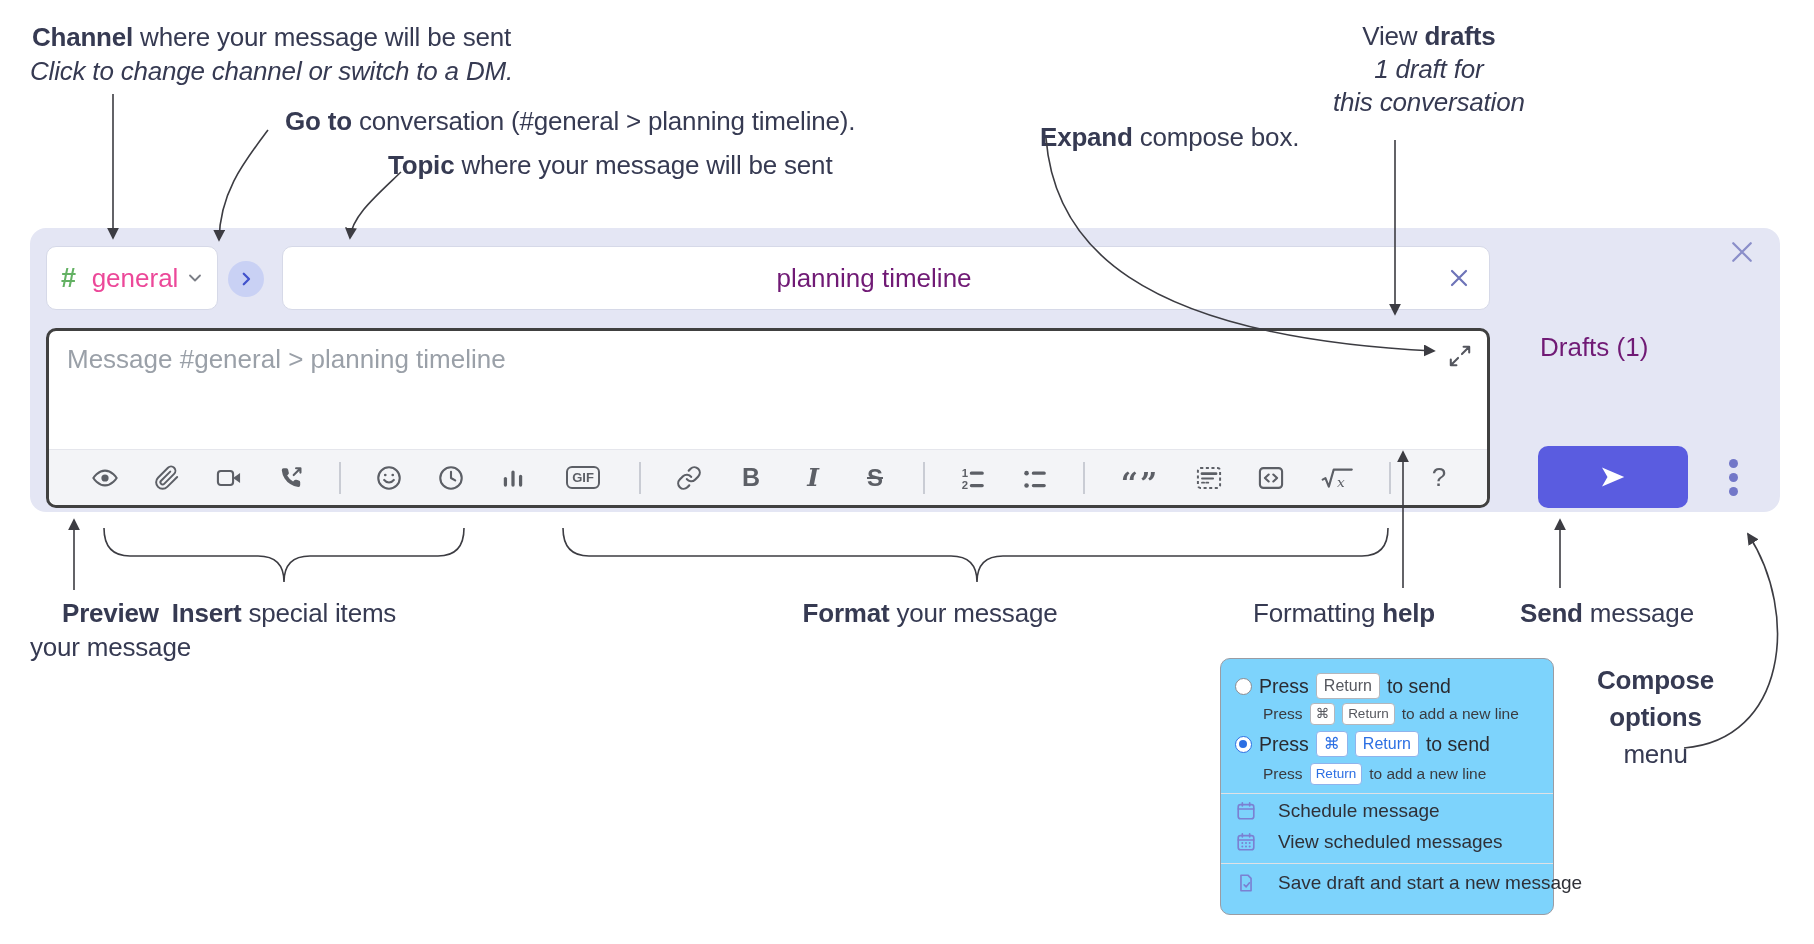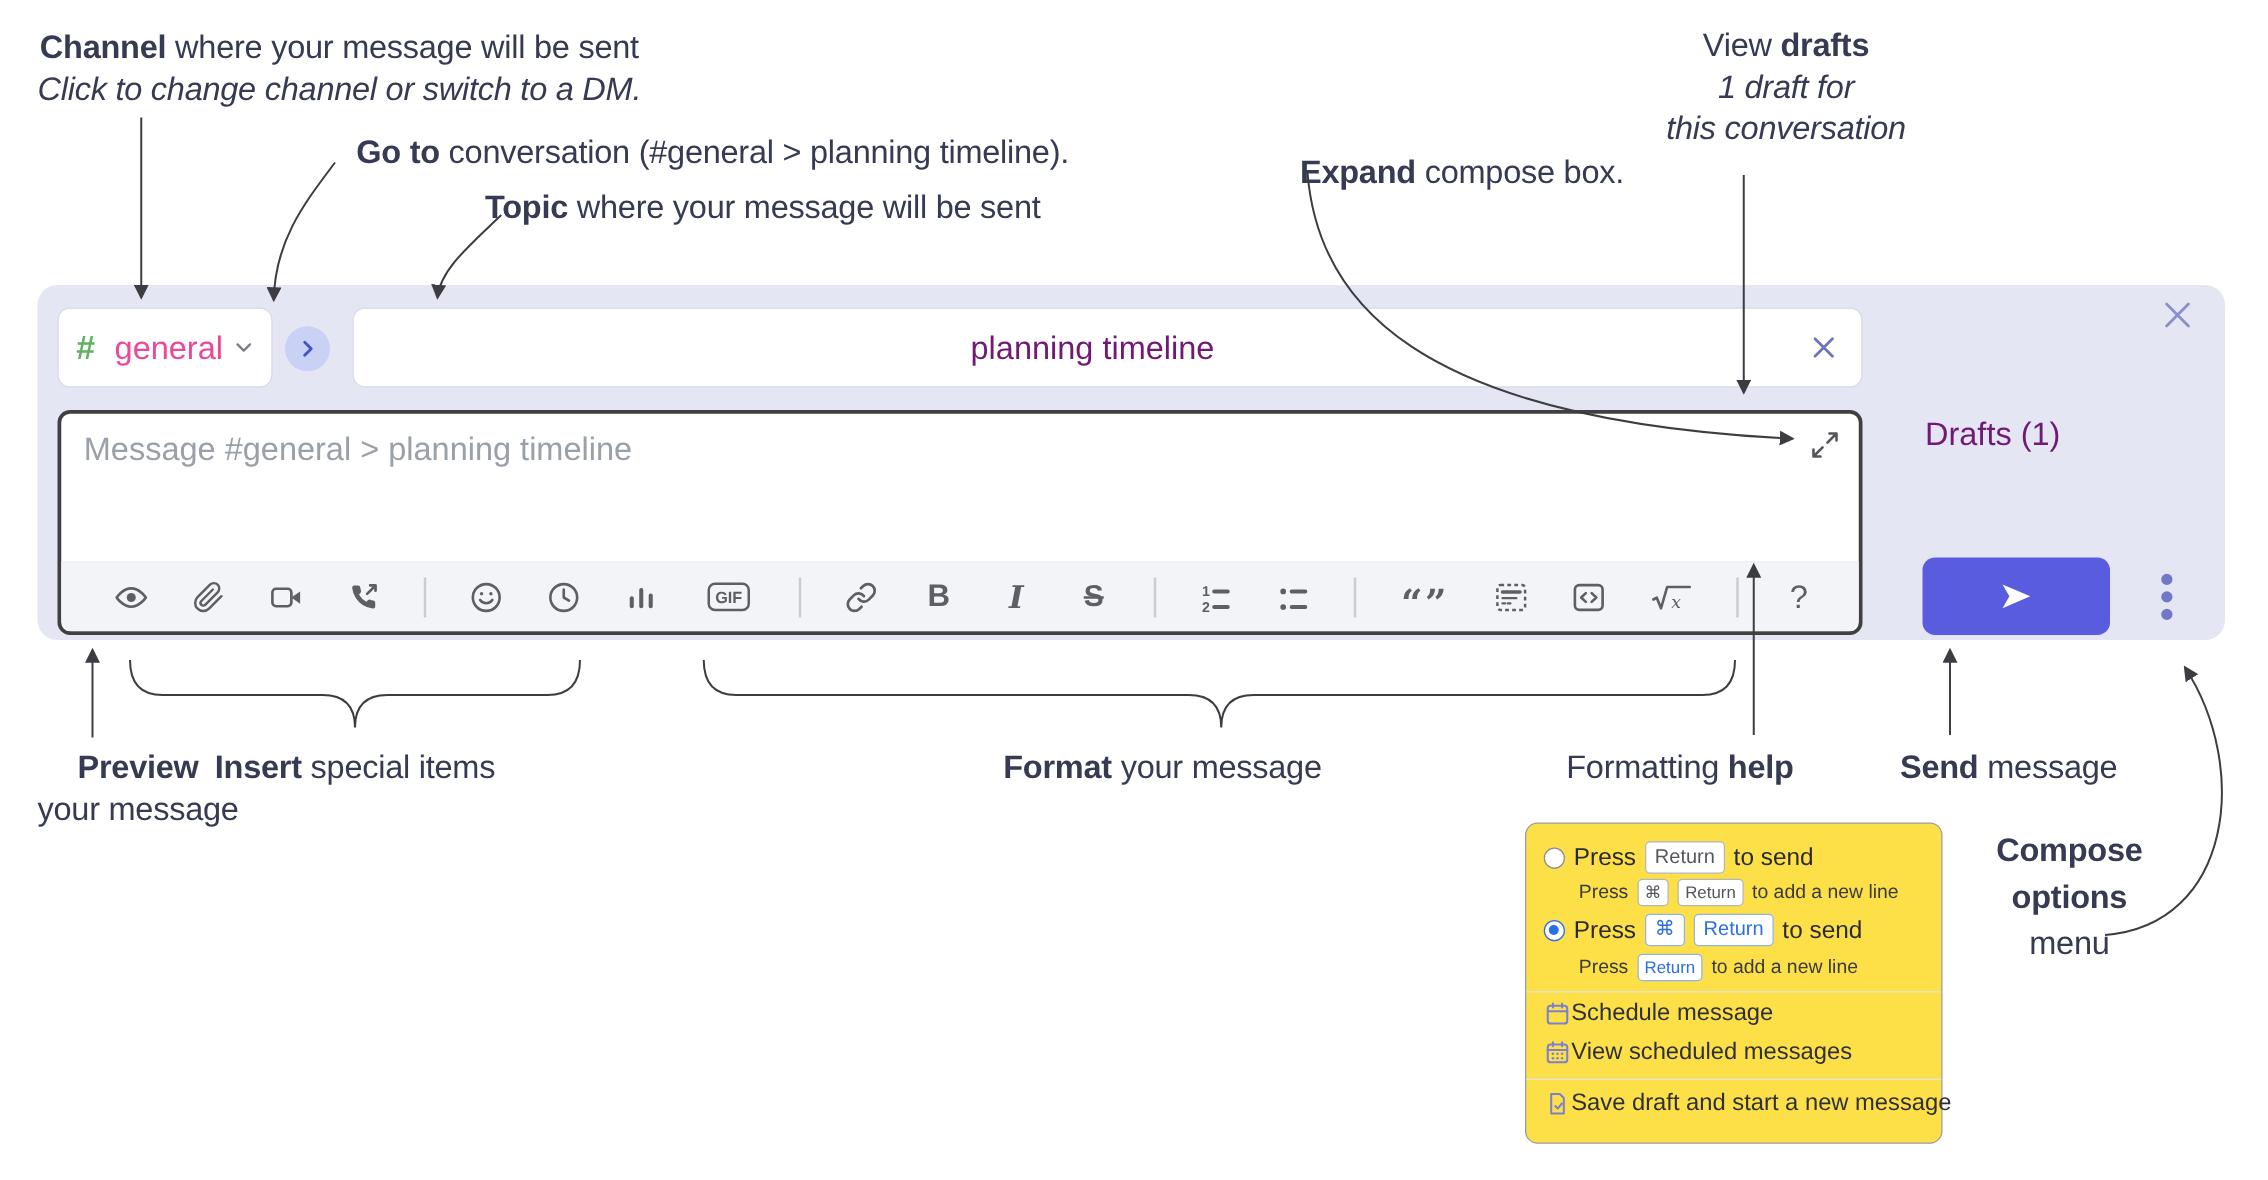--- a/index.html
+++ b/index.html
@@ -37,33 +37,33 @@
   .tb-help{font-size:26px;color:#5c5f66;}
   .gifbox{border:2px solid #5c5f66;border-radius:6px;padding:2px 4px;font-size:13px;font-weight:700;color:#5c5f66;}
   .draftslink{position:absolute;left:1510px;top:104px;font-size:26px;color:#701a75;cursor:pointer;}
   .sendbtn{position:absolute;left:1508px;top:218px;width:150px;height:62px;background:#5a5ce0;border-radius:10px;
            display:flex;align-items:center;justify-content:center;cursor:pointer;}
   .morebtn{position:absolute;left:1688px;top:222px;width:30px;height:54px;display:flex;flex-direction:column;
            align-items:center;justify-content:center;gap:5px;cursor:pointer;}
   .moredot{width:9px;height:9px;border-radius:50%;background:#7277c8;}
   .closex{position:absolute;right:24px;top:10px;width:28px;height:28px;cursor:pointer;}
   
-  .popup{position:absolute;left:1220px;top:658px;width:334px;height:257px;background:#fde047;border:1.5px solid #9b9ca3;
+  .popup{position:absolute;left:1220px;top:658px;width:334px;height:257px;background:#7dd3fc;border:1.5px solid #9b9ca3;
          border-radius:10px;z-index:5;box-sizing:border-box;}
   .prow{position:absolute;left:14px;display:flex;align-items:center;gap:7px;white-space:nowrap;cursor:pointer;}
   .pmain{font-size:19.5px;color:#2a2b31;}
   .psub{font-size:15.5px;color:#3a3b40;}
   .radio{width:17px;height:17px;border-radius:50%;border:1.5px solid #8a8c92;background:#fff;box-sizing:border-box;flex:0 0 auto;}
   .radio.sel{border-color:#2c6fe3;position:relative;}
   .radio.sel::after{content:"";position:absolute;left:3px;top:3px;width:8px;height:8px;border-radius:50%;background:#2c6fe3;}
   .key{border:1px solid #b4b6bc;border-radius:4px;padding:0 7px;font-size:16px;line-height:24px;color:#55575e;background:#fff;display:inline-block;}
   .key.sm{font-size:13.5px;line-height:20px;padding:0 5px;}
   .key.blue{color:#2c6fe3;border-color:#8fb3ec;}
   .pdiv{position:absolute;left:0;width:100%;height:1px;background:#e0e1e5;}
-  .pitem{position:absolute;left:14px;display:flex;align-items:center;gap:0;font-size:19px;color:#2f3037;cursor:pointer;white-space:nowrap;}
+  .pitem{position:absolute;left:14px;display:flex;align-items:center;gap:21px;font-size:19px;color:#2f3037;cursor:pointer;white-space:nowrap;}
 </style>
 </head>
 <body>
 
 <div class="page">
 
   <svg class="overlay">
     <defs>
       <marker id="arr" viewBox="0 0 10 10" refX="8.5" refY="5" markerWidth="7.5" markerHeight="7.5" orient="auto-start-reverse">
         <path d="M0 0 L10 5 L0 10 z" fill="#3c3c42"></path>

